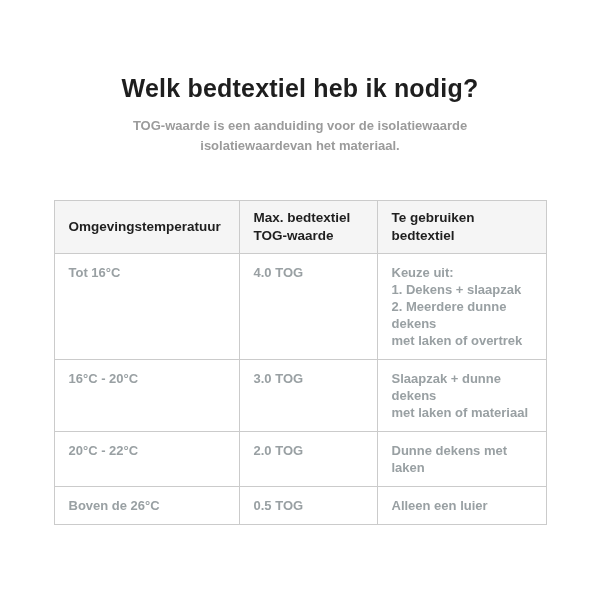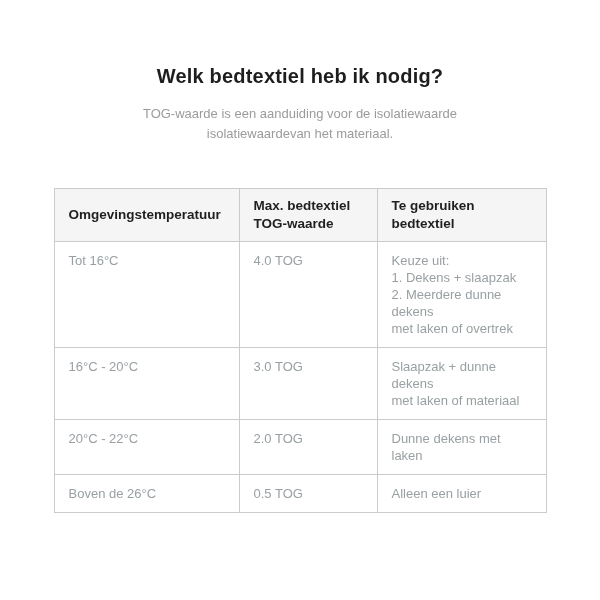--- a/index.html
+++ b/index.html
@@ -9,36 +9,36 @@
   }
   .page {
     position: relative;
     width: 600px;
     height: 600px;
     background: #ffffff;
     font-family: "Liberation Sans", sans-serif;
     overflow: hidden;
   }
   .title {
-    margin: 0;
+    margin: 12px;
     padding-top: 60px;
     text-align: center;
-    font-size: 20px;
+    font-size: 25px;
     line-height: 32px;
     font-weight: 700;
     color: #1e1e1e;
     letter-spacing: 0.2px;
   }
   .subtitle {
     margin-top: 12px;
     text-align: center;
     font-size: 13px;
     line-height: 19.5px;
     color: #9b9b9b;
-    font-weight: 400;
+    font-weight: 700;
   }
   .subtitle .subline {
     display: block;
   }
   .tog-table {
     width: 492px;
     margin: 45px auto 0 auto;
     border-collapse: collapse;
     table-layout: fixed;
   }
@@ -55,21 +55,21 @@
     font-weight: 700;
     line-height: 18px;
     padding: 8px 14px;
     vertical-align: middle;
     height: 52px;
     box-sizing: border-box;
   }
   .tog-table td {
     color: #99a0a3;
     font-size: 13px;
-    font-weight: 400;
+    font-weight: 700;
     line-height: 17px;
     padding: 10px 14px;
     vertical-align: top;
   }
   col.c-temp { width: 185px; }
   col.c-tog  { width: 138px; }
   col.c-text { width: 169px; }
 </style>
 </head>
 <body>

